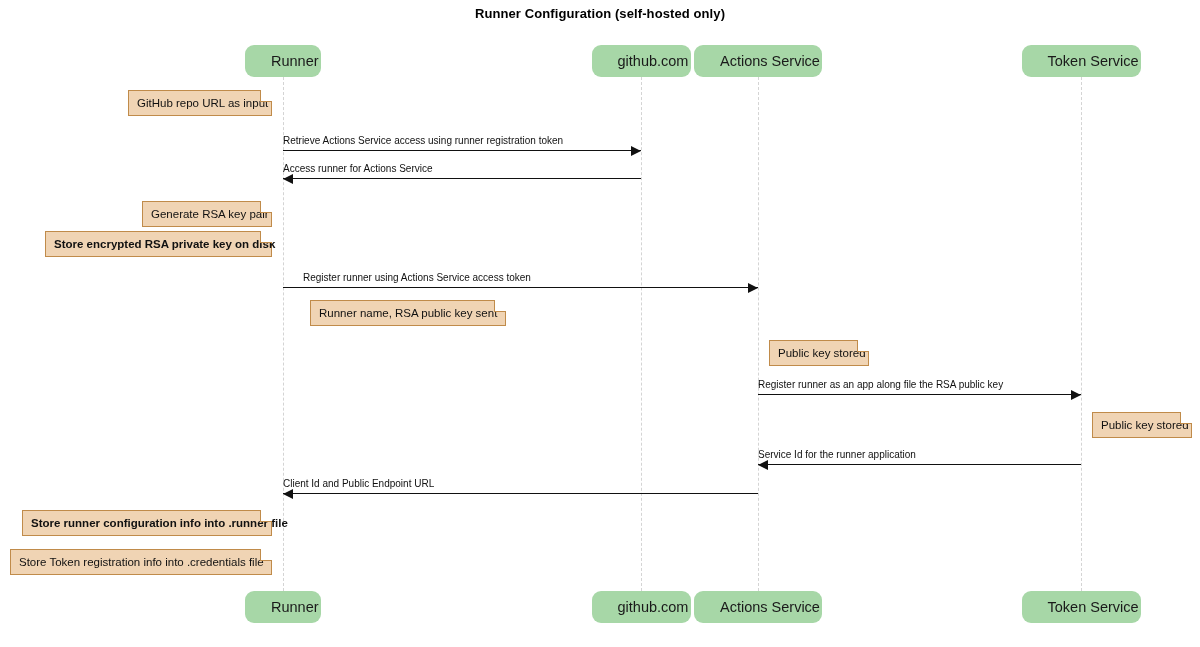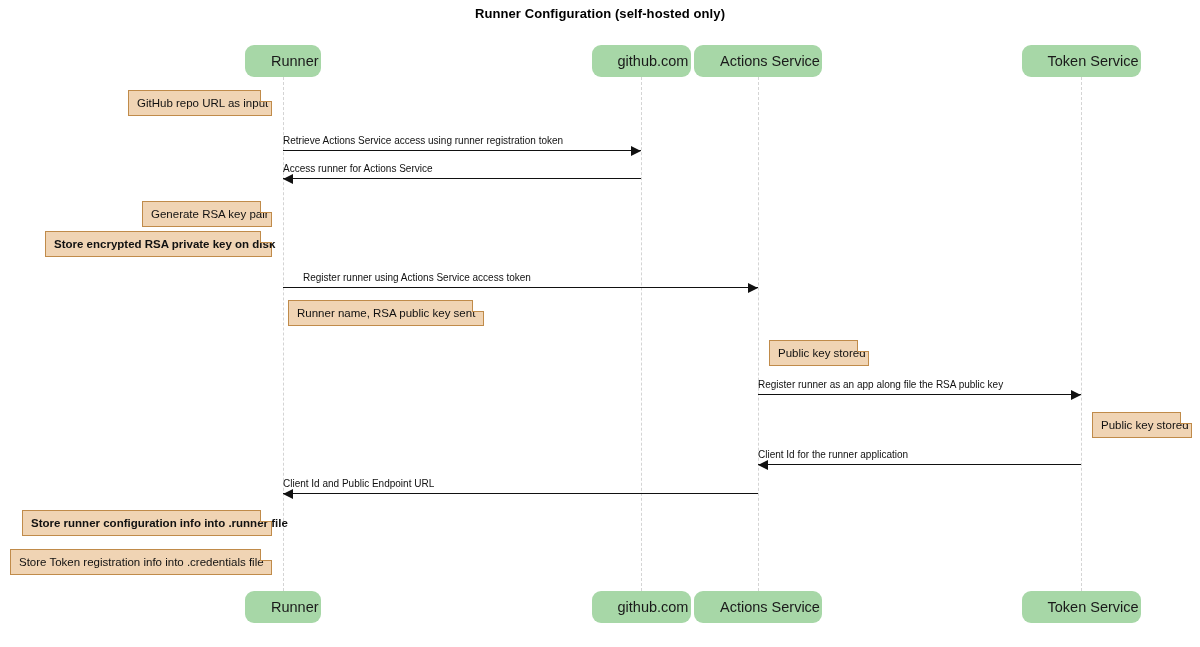--- a/index.html
+++ b/index.html
@@ -135,29 +135,29 @@
         <div class="msg-label" style="left: 283px; width: 475px; top: 271px; margin-left: 20px;">Register runner using Actions Service access token</div>
       </div>
       <div>
         <div class="msg-line" style="left: 758px; top: 394px; width: 323px;"></div>
         <div class="arrow-head right" style="top: 389.7px; left: 1071px;"></div>
         <div class="msg-label" style="left: 758px; width: 323px; top: 378px;">Register runner as an app along file the RSA public key</div>
       </div>
       <div>
         <div class="msg-line" style="left: 758px; top: 464px; width: 323px;"></div>
         <div class="arrow-head left" style="top: 459.7px; left: 758px;"></div>
-        <div class="msg-label" style="left: 758px; width: 323px; top: 448px;">Client Id for the runner application</div>
+        <div class="msg-label" style="left: 758px; width: 323px; top: 448px;">Service Id for the runner application</div>
       </div>
       <div>
         <div class="msg-line" style="left: 283px; top: 493px; width: 475px;"></div>
         <div class="arrow-head left" style="top: 488.7px; left: 283px;"></div>
         <div class="msg-label" style="left: 283px; width: 475px; top: 477px;">Client Id and Public Endpoint URL</div>
       </div>
       <div class="note" style="left: 128px; top: 90px; width: 144px;"><span>GitHub repo URL as input</span><span class="fold"></span></div>
       <div class="note" style="left: 142px; top: 201px; width: 130px;"><span>Generate RSA key pair</span><span class="fold"></span></div>
       <div class="note" style="left: 45px; top: 231px; width: 227px; font-weight: bold;"><span>Store encrypted RSA private key on disk</span><span class="fold"></span></div>
-      <div class="note" style="left: 288px; top: 300px; width: 196px;"><span>Runner name, RSA public key sent</span><span class="fold"></span></div>
+      <div class="note" style="left: 310px; top: 300px; width: 196px;"><span>Runner name, RSA public key sent</span><span class="fold"></span></div>
       <div class="note" style="left: 769px; top: 340px; width: 100px;"><span>Public key stored</span><span class="fold"></span></div>
       <div class="note" style="left: 1092px; top: 412px; width: 100px;"><span>Public key stored</span><span class="fold"></span></div>
       <div class="note" style="left: 22px; top: 510px; width: 250px; font-weight: bold;"><span>Store runner configuration info into .runner file</span><span class="fold"></span></div>
       <div class="note" style="left: 10px; top: 549px; width: 262px; text-align: center;"><span>Store Token registration info into .credentials file</span><span class="fold"></span></div>
     </div>
 </div>
 
 </body></html>

